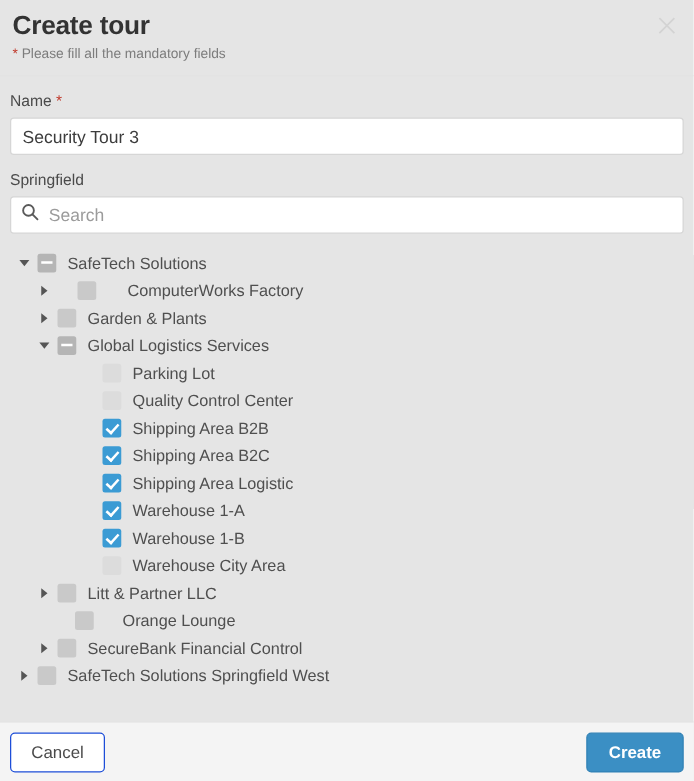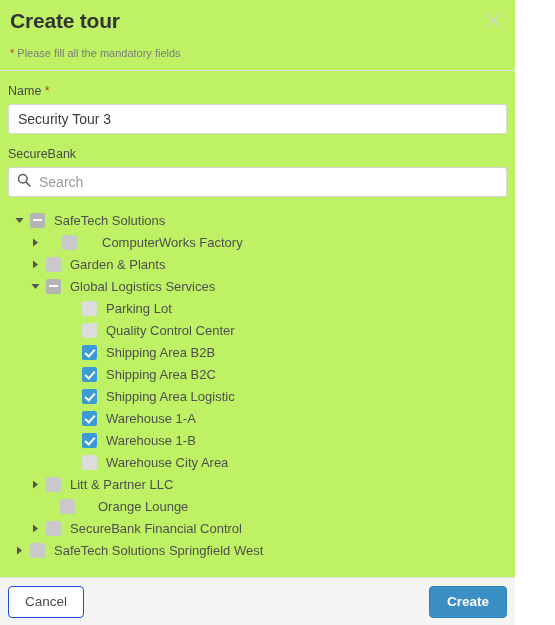--- a/index.html
+++ b/index.html
@@ -3,44 +3,44 @@
 <meta charset="utf-8">
 <style>
   * { box-sizing: border-box; margin: 0; padding: 0; }
   html, body {
     width: 555px; height: 625px;
     font-family: "Liberation Sans", sans-serif;
     background: #ffffff;
     overflow: hidden;
   }
   .dialog {
-    width: 515px; height: 625px;
+    width: 555px; height: 625px;
     display: flex; flex-direction: column;
-    background: #bef264;
+    background: #e5e5e5;
     position: relative;
   }
 
   
   .header {
     padding: 8px 10px 10px 10px;
     border-bottom: 1px solid #e3e3e3;
     position: relative;
     flex: 0 0 auto;
   }
   .title {
     font-size: 21px;
     font-weight: bold;
     color: #333333;
     letter-spacing: -0.2px;
     line-height: 26px;
   }
   .subtitle {
     font-size: 11px;
     color: #7c7c7c;
-    margin-top: 12px;
+    margin-top: 2px;
     line-height: 14px;
   }
   .req-star { color: #c0392b; }
   .close-btn {
     position: absolute;
     top: 6px; right: 8px;
     width: 28px; height: 28px;
     display: flex; align-items: center; justify-content: center;
     cursor: pointer;
   }
@@ -183,21 +183,21 @@
     </div>
   </div>
 
   <div class="body">
 
     <div class="field-label"><span>Name</span> <span class="req-star">*</span></div>
     <input class="text-input" type="text" value="Security Tour 3" style="">
 
     <div class="spacer"></div>
 
-    <div class="field-label">SecureBank</div>
+    <div class="field-label">Springfield</div>
     <div class="search-wrap">
       <span class="search-ico">
         <svg width="14" height="14" viewBox="0 0 14 14">
           <circle cx="5.8" cy="5.8" r="4.3" stroke="#5a5a5a" stroke-width="1.5" fill="none"></circle>
           <path d="M9.2 9.2 L13 13" stroke="#5a5a5a" stroke-width="1.6" stroke-linecap="round"></path>
         </svg>
       </span>
       <input class="text-input search-input" type="text" placeholder="Search" style="">
     </div>
 

